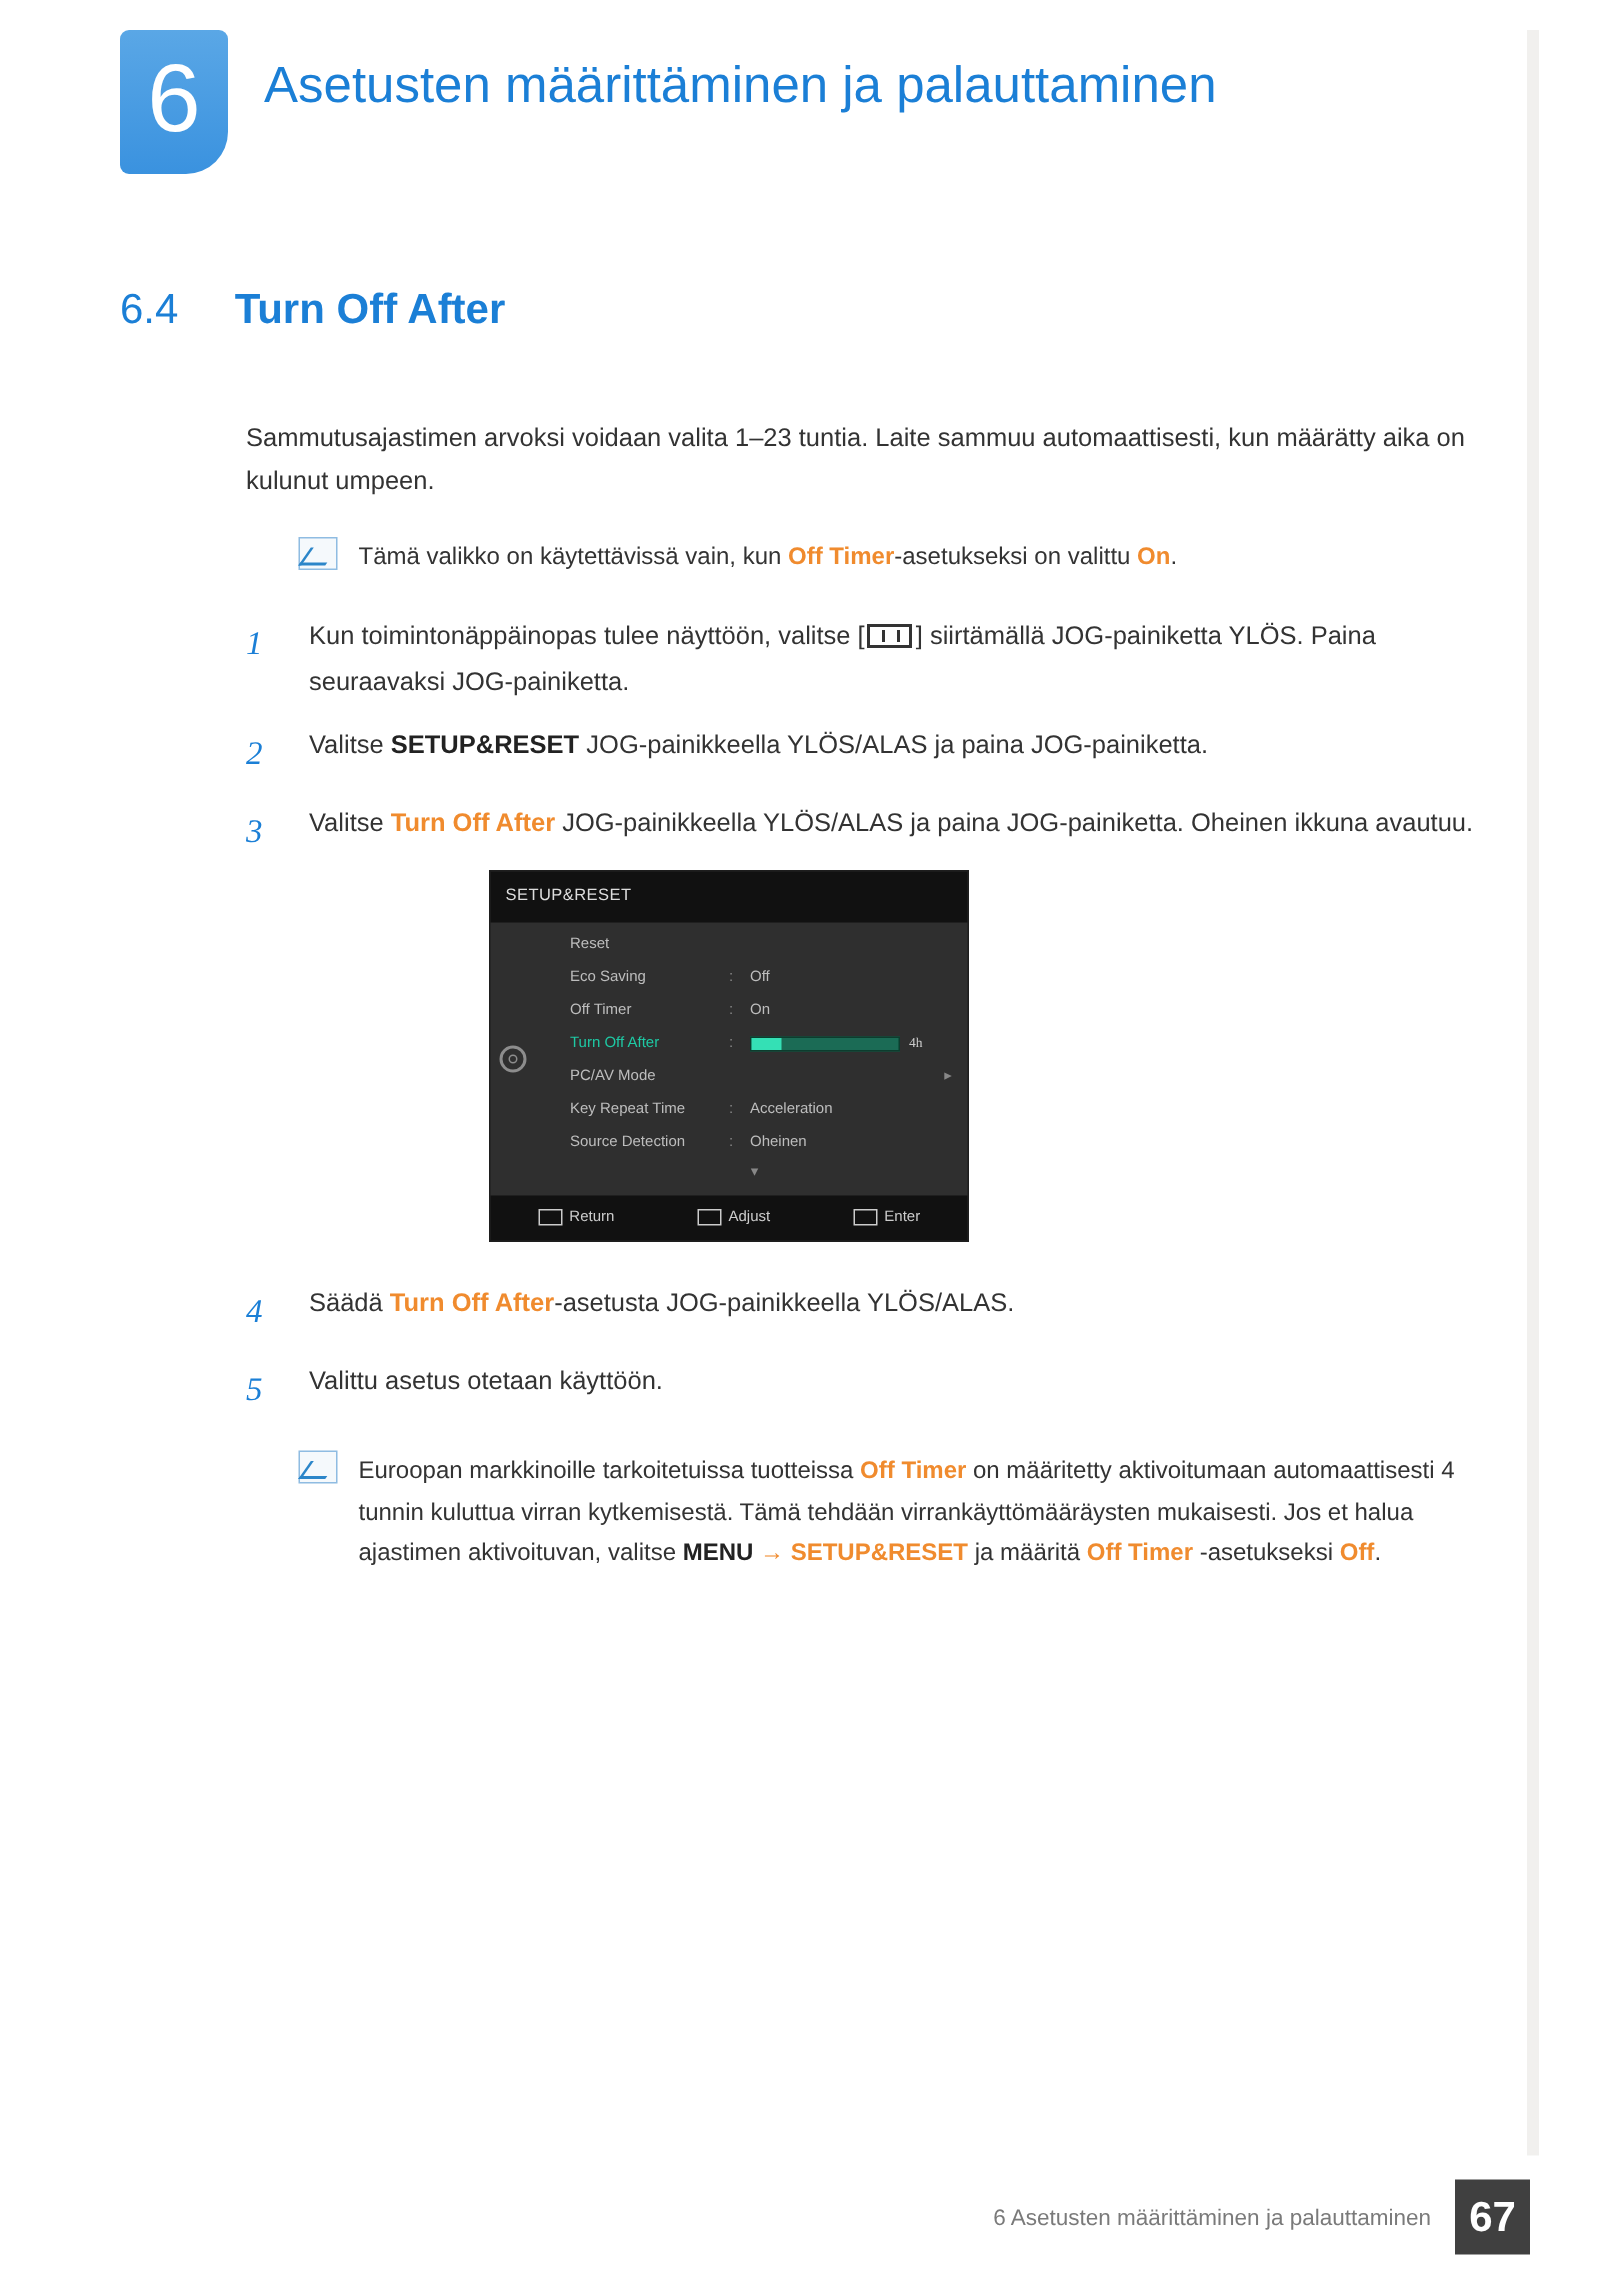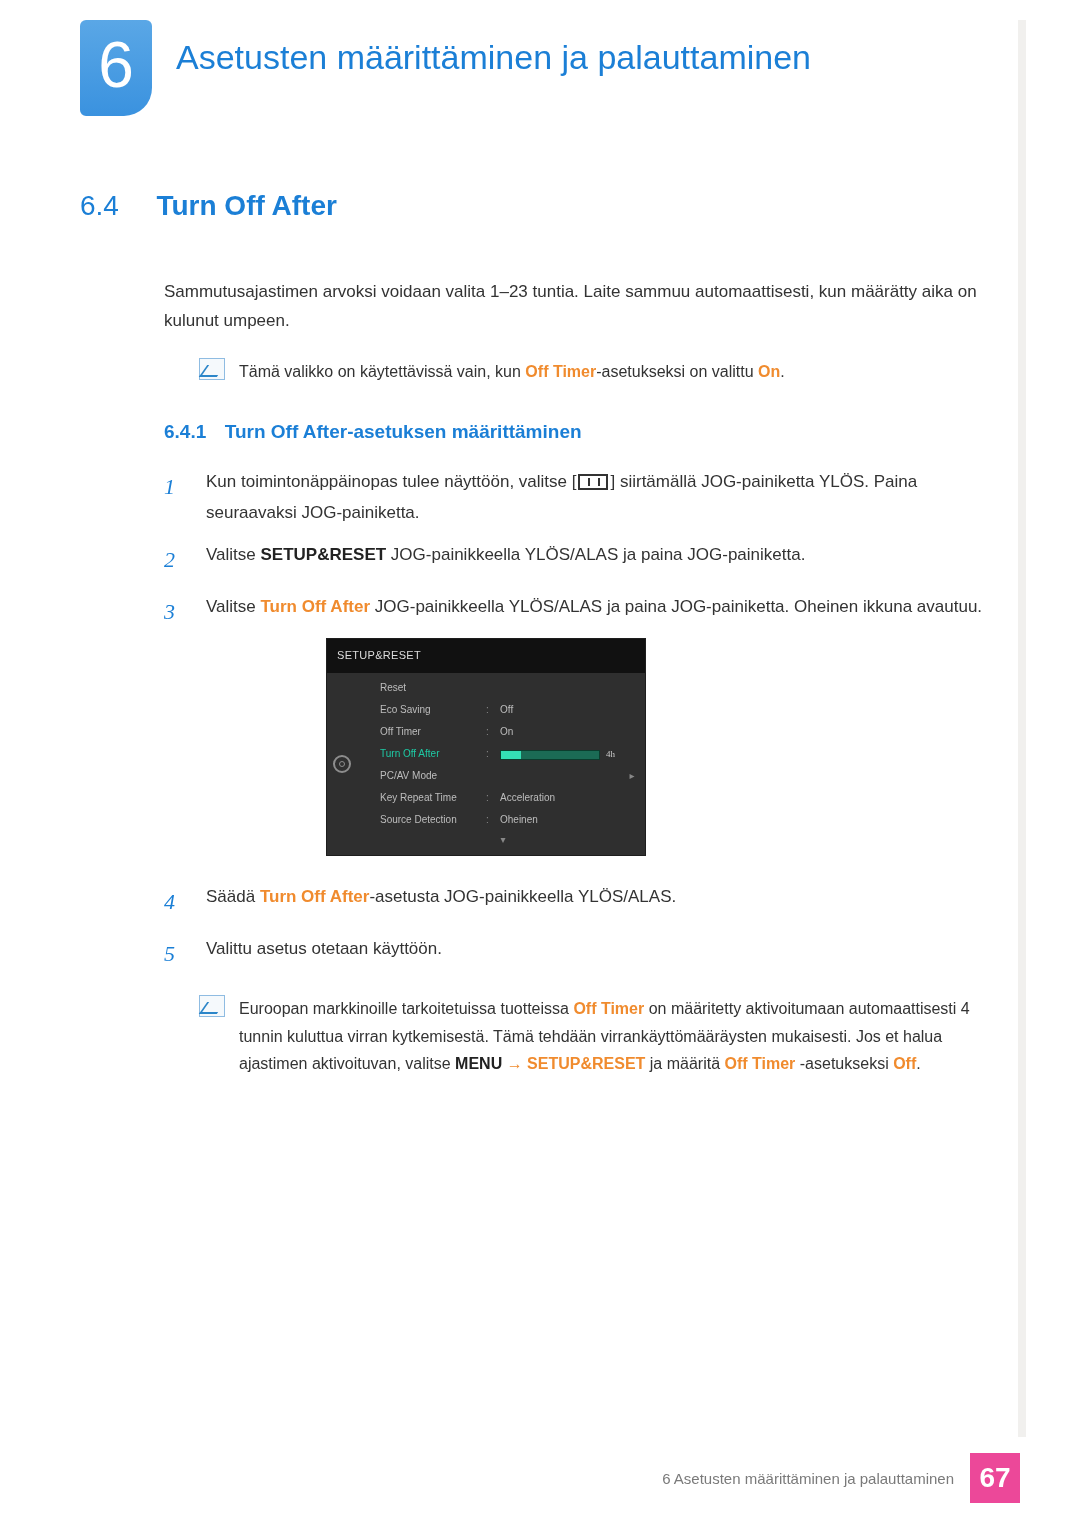--- a/index.html
+++ b/index.html
@@ -202,21 +202,21 @@
   
   .footer {
     position: absolute;
     bottom: 24px; right: 60px;
     display: flex; align-items: center;
     gap: 16px;
     justify-content: flex-end;
   }
   .footer-text { color:#7a7a7a; font-size: 15px; }
   .footer-num {
-    background:#ec4899;
+    background:#404040;
     color:#fff;
     width:50px; height:50px;
     display:flex; align-items:center; justify-content:center;
     font-size: 28px; font-weight:700;
   }
   .side-strip {
     position:absolute;
     top: 20px; right: 54px;
     width: 8px; bottom: 90px;
     background: #8f8770;
@@ -238,24 +238,20 @@
 
     <div class="section-body">Sammutusajastimen arvoksi voidaan valita 1–23 tuntia. Laite sammuu automaattisesti, kun määrätty aika on kulunut umpeen.</div>
 
     <div class="note-row">
       <div class="note-icon-box"></div>
       <div>
         <span>Tämä valikko on käytettävissä vain, kun </span><span class="accent">Off Timer</span><span>-asetukseksi on valittu </span><span class="accent">On</span><span>.</span>
       </div>
     </div>
 
-    <div class="subsection">
-      <span class="sub-num">6.4.1</span>
-      <span class="sub-title">Turn Off After-asetuksen määrittäminen</span>
-    </div>
 
     <div class="steps">
 
       <div class="step">
         <div class="step-num">1</div>
         <div class="step-txt">
           <span>Kun toimintonäppäinopas tulee näyttöön, valitse [</span><span class="kbd-icon"></span><span>] siirtämällä JOG-painiketta YLÖS. Paina seuraavaksi JOG-painiketta.</span>
         </div>
       </div>
 
@@ -311,20 +307,25 @@
                     <div class="osd-val">Acceleration</div>
                   </div>
                   <div class="osd-row">
                     <div class="osd-label">Source Detection</div>
                     <div class="osd-colon">:</div>
                     <div class="osd-val">Oheinen</div>
                   </div>
                   <div class="osd-arrow-down">▾</div>
                 </div>
               </div>
+              <div class="osd-foot">
+                <span>Return</span>
+                <span>Adjust</span>
+                <span>Enter</span>
+              </div>
             </div>
           </div>
         </div>
       </div>
 
       <div class="step">
         <div class="step-num">4</div>
         <div class="step-txt">
           <span>Säädä </span><span class="accent">Turn Off After</span><span>-asetusta JOG-painikkeella YLÖS/ALAS.</span>
         </div>

